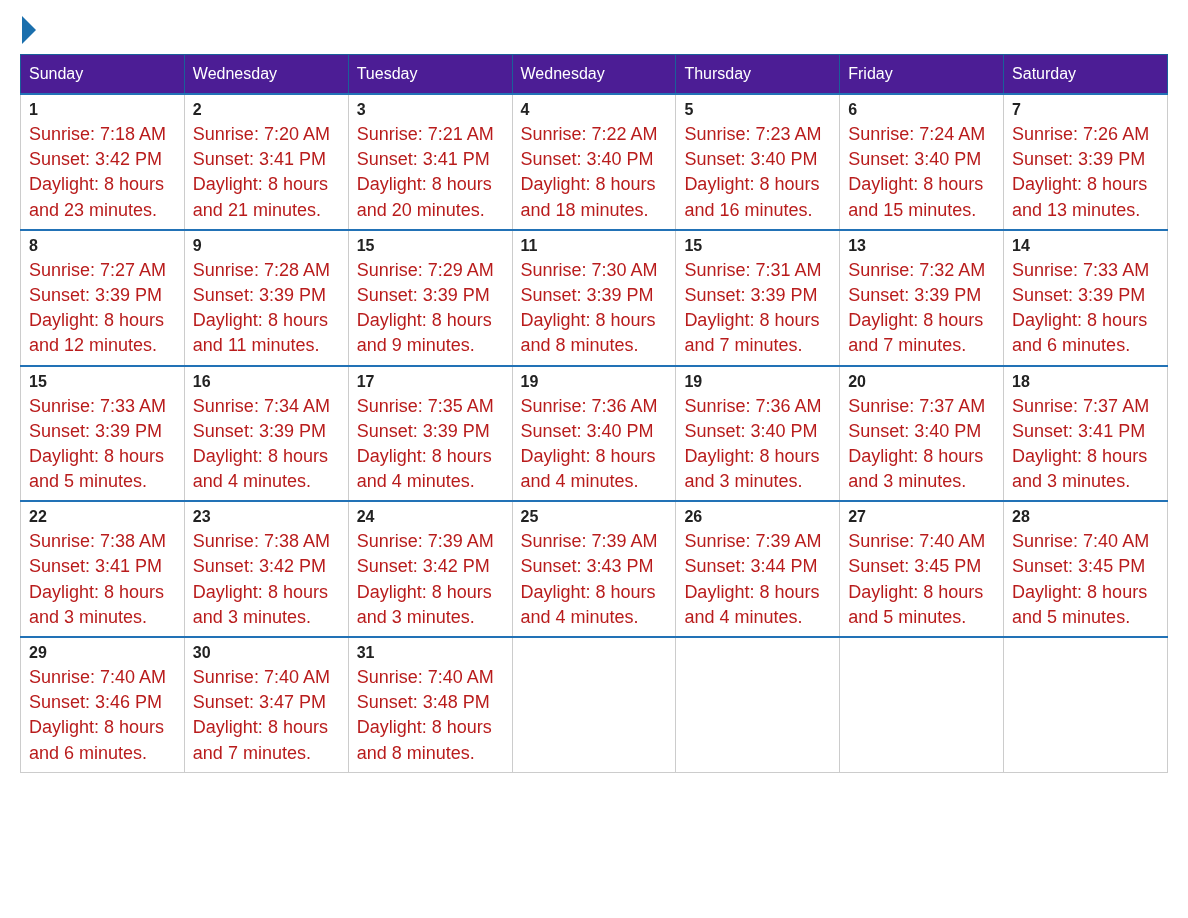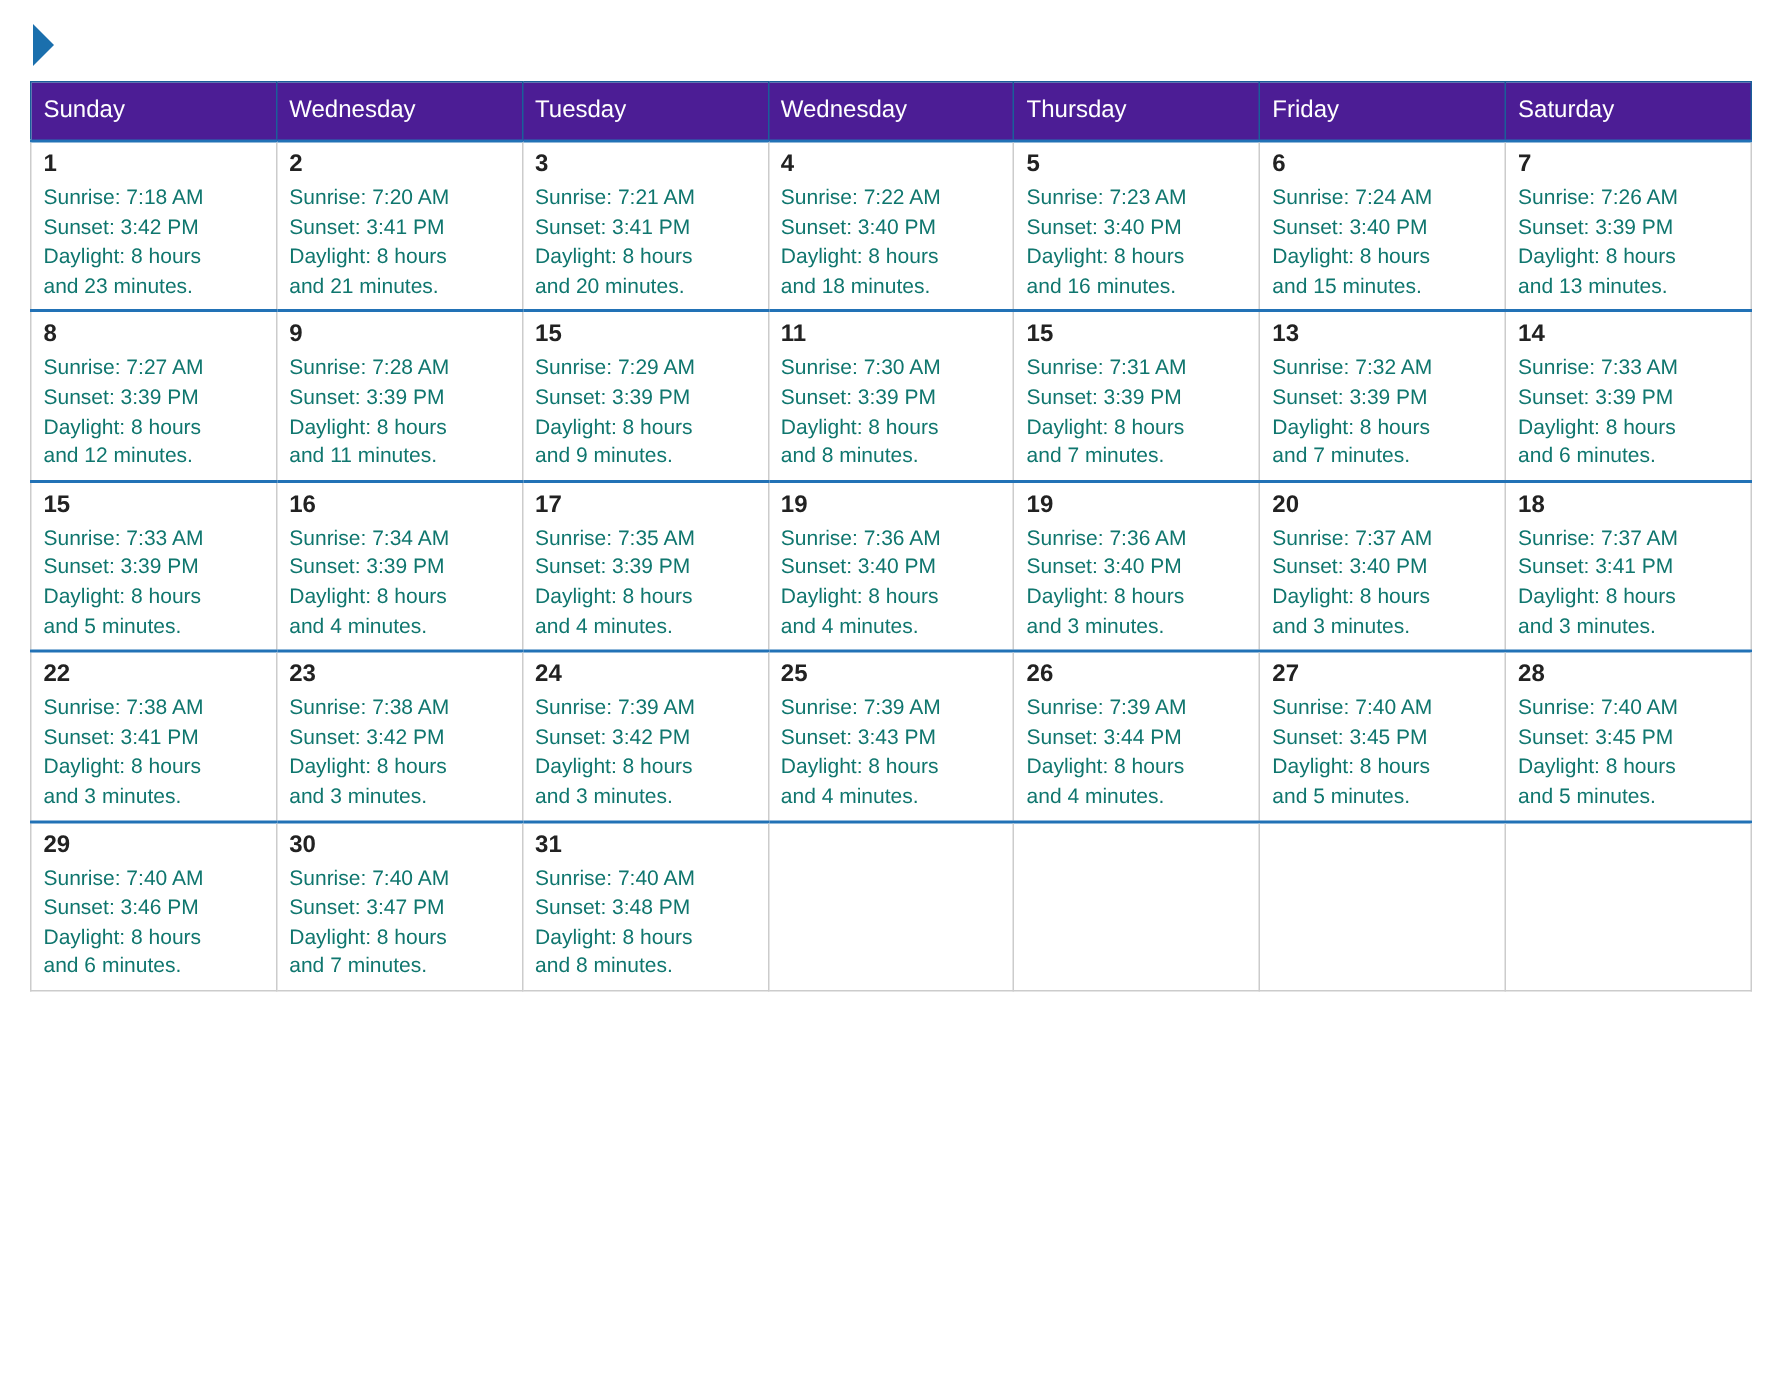--- a/index.html
+++ b/index.html
@@ -84,23 +84,23 @@
       background: #fff;
     }
     .day-number {
       font-size: 16px;
       font-weight: bold;
       color: #222;
       display: block;
       margin-bottom: 3px;
     }
     .day-info {
-      font-size: 14px;
+      font-size: 18px;
       line-height: 1.4;
-      color: #0f766e;
+      color: #b91c1c;
     }
     .empty-cell {
       background: #fff;
     }
     tr.week-row td {
       border-top: 2px solid #2272b6;
     }
   </style>
 </head>
 <body>

